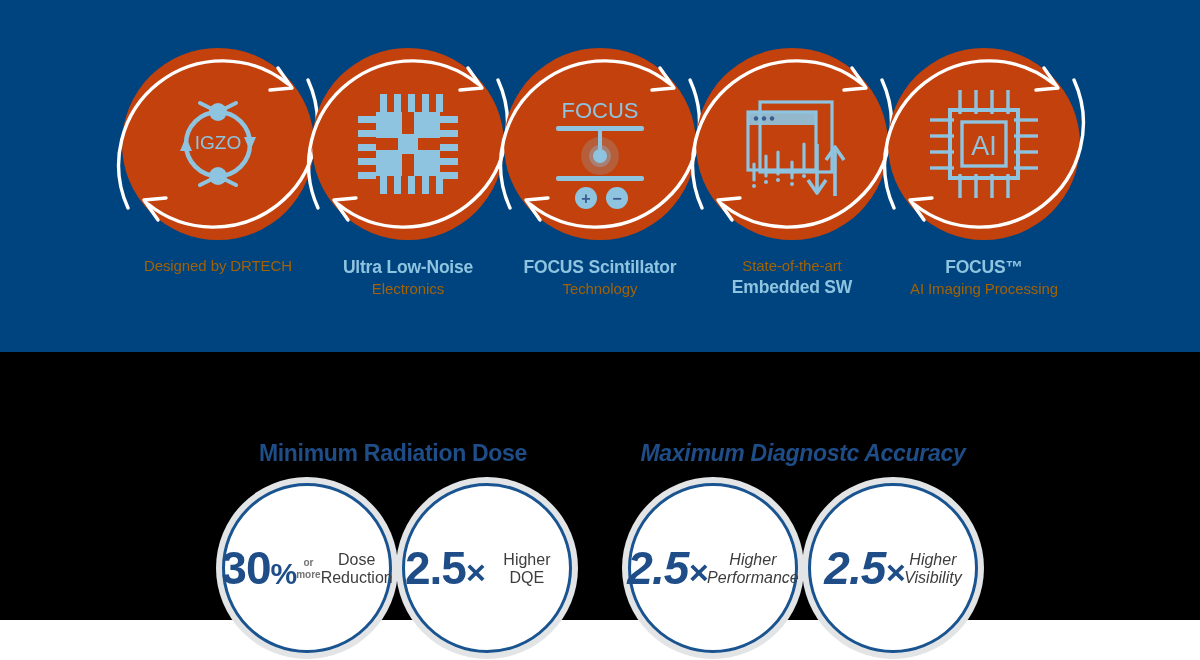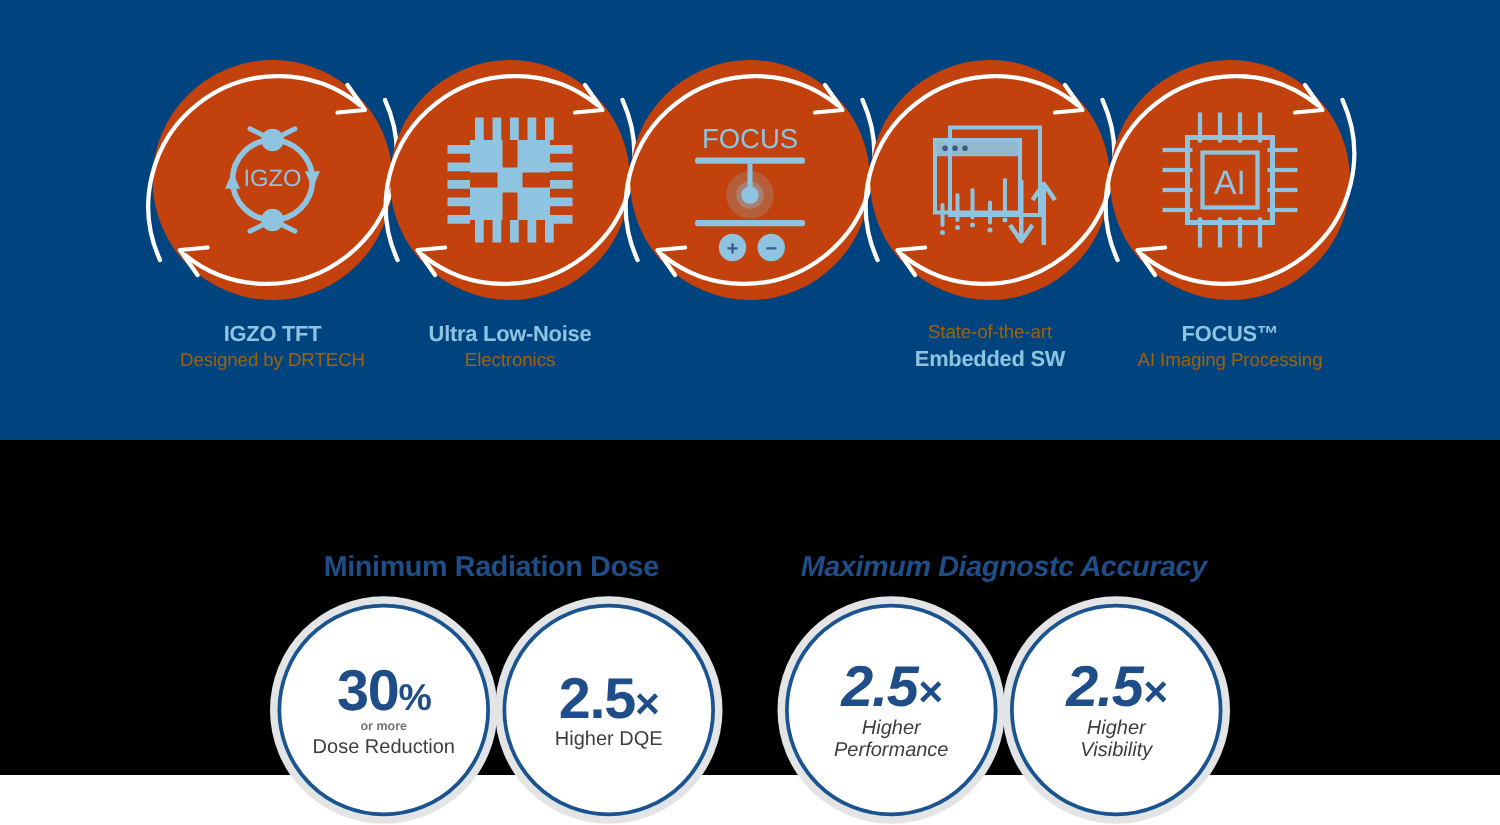--- a/index.html
+++ b/index.html
@@ -50,21 +50,21 @@
     text-align:center; color:#1e4d87; font-weight:bold;
     font-size:23px; letter-spacing:-0.3px; white-space:nowrap;
   }
   .stats-row { position:relative; margin-top:16px; height:170px; }
 
   .stat {
     position:absolute; top:0; width:170px; height:170px; border-radius:50%;
     background:#ffffff;
     border:3px solid #1a5490;
     box-shadow:0 0 0 6px #e2e4e6;
-    display:flex; flex-direction:column; align-items:center; justify-content:center;
+    display:flex; flex-direction:row; align-items:center; justify-content:center;
     text-align:center;
   }
   .stat-big {
     color:#1e4d87; font-weight:bold; font-size:46px; line-height:1.0;
     letter-spacing:-1px; white-space:nowrap;
   }
   .stat-big .unit-pct { font-size:30px; }
   .stat-big .unit-x   { font-size:34px; font-weight:bold; }
   .stat-sub-accent {
     color:#737373; font-weight:bold; font-size:10px; line-height:1.15; margin-top:1px;
@@ -104,21 +104,20 @@
             <text x="96" y="101" fill="#8ec4e0" text-anchor="middle" font-size="19" font-family="&quot;Liberation Sans&quot;, sans-serif">IGZO</text>
           </svg>
           <svg viewBox="0 0 252 208" width="252" height="208" class="proc-arc">
             <path d="M 36 168 A 104 104 0 0 1 196 44" fill="none" stroke="#ffffff" stroke-width="3.4" stroke-linecap="round"></path>
             <path d="M 186 28 L 200 48 L 178 50" fill="none" stroke="#ffffff" stroke-width="3.4" stroke-linecap="round" stroke-linejoin="round"></path>
             <path d="M 216 40 A 104 104 0 0 1 56 164" fill="none" stroke="#ffffff" stroke-width="3.4" stroke-linecap="round"></path>
             <path d="M 66 180 L 52 160 L 74 158" fill="none" stroke="#ffffff" stroke-width="3.4" stroke-linecap="round" stroke-linejoin="round"></path>
           </svg>
         </div>
         <div class="proc-labels">
-          <span class="lbl lbl-accent">IGZO TFT</span>
           <span class="lbl lbl-plain">Designed by DRTECH</span>
         </div>
       </div>
       <div class="proc-item" style="left: 308px;">
         <div class="proc-circle">
           <svg viewBox="0 0 192 192" width="192" height="192" class="proc-icon">
             <rect x="68" y="46" width="7" height="18" fill="#8ec4e0"></rect>
             <rect x="68" y="128" width="7" height="18" fill="#8ec4e0"></rect>
             <rect x="82" y="46" width="7" height="18" fill="#8ec4e0"></rect>
             <rect x="82" y="128" width="7" height="18" fill="#8ec4e0"></rect>
@@ -171,20 +170,24 @@
             <text x="82" y="156" text-anchor="middle" fill="#3a5a8c" font-size="16" font-weight="bold" font-family="&quot;Liberation Sans&quot;, sans-serif">+</text>
             <text x="113" y="156" text-anchor="middle" fill="#3a5a8c" font-size="16" font-weight="bold" font-family="&quot;Liberation Sans&quot;, sans-serif">−</text>
           </svg>
           <svg viewBox="0 0 252 208" width="252" height="208" class="proc-arc">
             <path d="M 36 168 A 104 104 0 0 1 196 44" fill="none" stroke="#ffffff" stroke-width="3.4" stroke-linecap="round"></path>
             <path d="M 186 28 L 200 48 L 178 50" fill="none" stroke="#ffffff" stroke-width="3.4" stroke-linecap="round" stroke-linejoin="round"></path>
             <path d="M 216 40 A 104 104 0 0 1 56 164" fill="none" stroke="#ffffff" stroke-width="3.4" stroke-linecap="round"></path>
             <path d="M 66 180 L 52 160 L 74 158" fill="none" stroke="#ffffff" stroke-width="3.4" stroke-linecap="round" stroke-linejoin="round"></path>
           </svg>
         </div>
+        <div class="proc-labels">
+          <span class="lbl lbl-accent">FOCUS  Scintillator</span>
+          <span class="lbl lbl-plain">Technology</span>
+        </div>
       </div>
       <div class="proc-item" style="left: 692px;">
         <div class="proc-circle">
           <svg viewBox="0 0 192 192" width="192" height="192" class="proc-icon">
             <rect x="64" y="54" width="72" height="70" fill="none" stroke="#8ec4e0" stroke-width="3.2"></rect>
             <rect x="52" y="64" width="68" height="58" fill="none" stroke="#8ec4e0" stroke-width="3.2"></rect>
             <rect x="52" y="64" width="68" height="13" fill="#8ec4e0" opacity="0.9"></rect>
             <circle cx="60" cy="70.5" r="2.2" fill="#3a5a8c"></circle>
             <circle cx="68" cy="70.5" r="2.2" fill="#3a5a8c"></circle>
             <circle cx="76" cy="70.5" r="2.2" fill="#3a5a8c"></circle>

